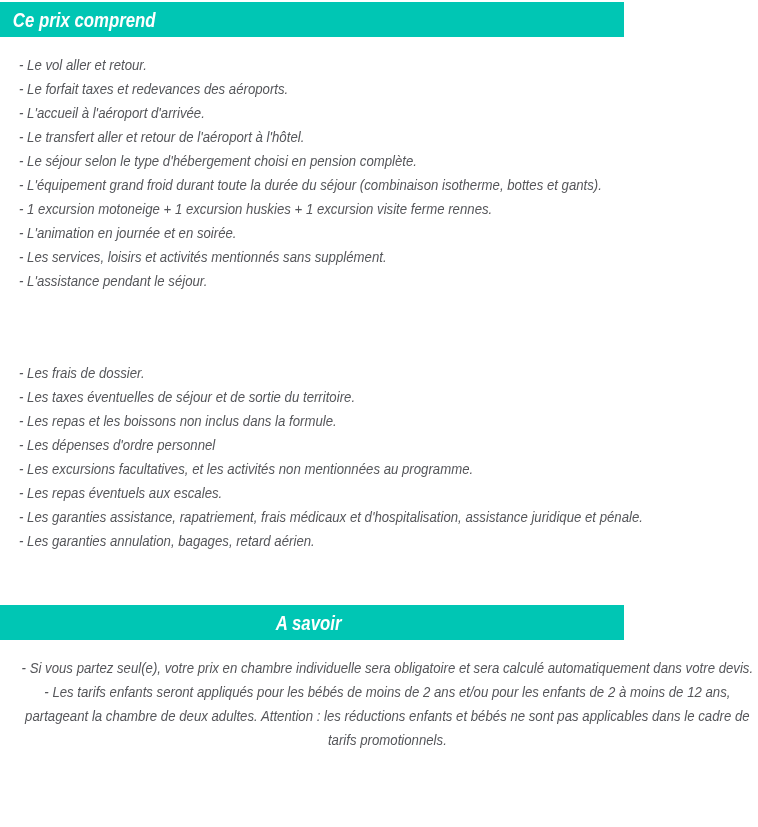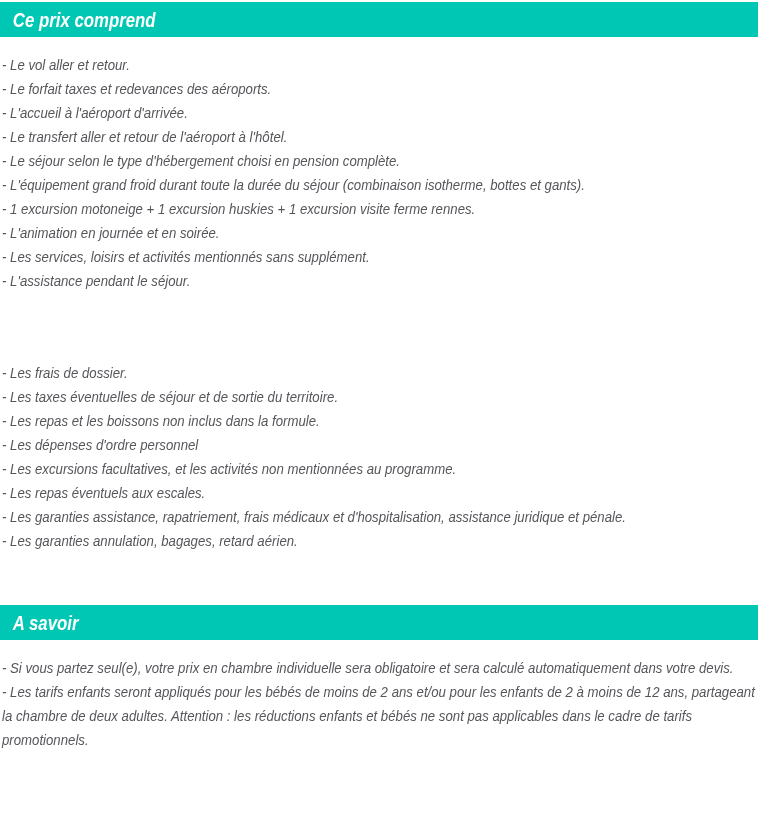--- a/index.html
+++ b/index.html
@@ -5,42 +5,43 @@
   * { margin: 0; padding: 0; box-sizing: border-box; }
   html, body {
     width: 758px;
     height: 827px;
     background: #ffffff;
     overflow: hidden;
     font-family: "Liberation Sans", "DejaVu Sans", sans-serif;
   }
   body { padding-top: 2px; }
   .section { margin-bottom: 52px; }
-  .section:last-child { margin-bottom: 0; }
+  .section:last-child { margin-bottom: 0; text-align: center; }
   .section-header {
     background: var(--accent, #00c6b4);
     height: 35px;
-    width: 758px;
+    width: 624px;
     overflow: hidden;
   }
   .section-title {
     display: inline-block;
     color: #ffffff;
     font-style: italic;
     font-weight: bold;
     font-size: 21px;
     line-height: 35px;
     padding-left: 16px;
     white-space: nowrap;
     transform: scaleX(0.8);
     transform-origin: 0 0;
   }
   .section-body {
     padding: 16px 2px 0 2px;
     overflow: hidden;
+    margin-left: 17px;
   }
   .section-body-inner {
     width: 113.6%;
     transform: scaleX(0.88);
     transform-origin: 0 0;
     color: var(--text, #55565a);
     font-style: italic;
     font-size: 15px;
     line-height: 24px;
   }

